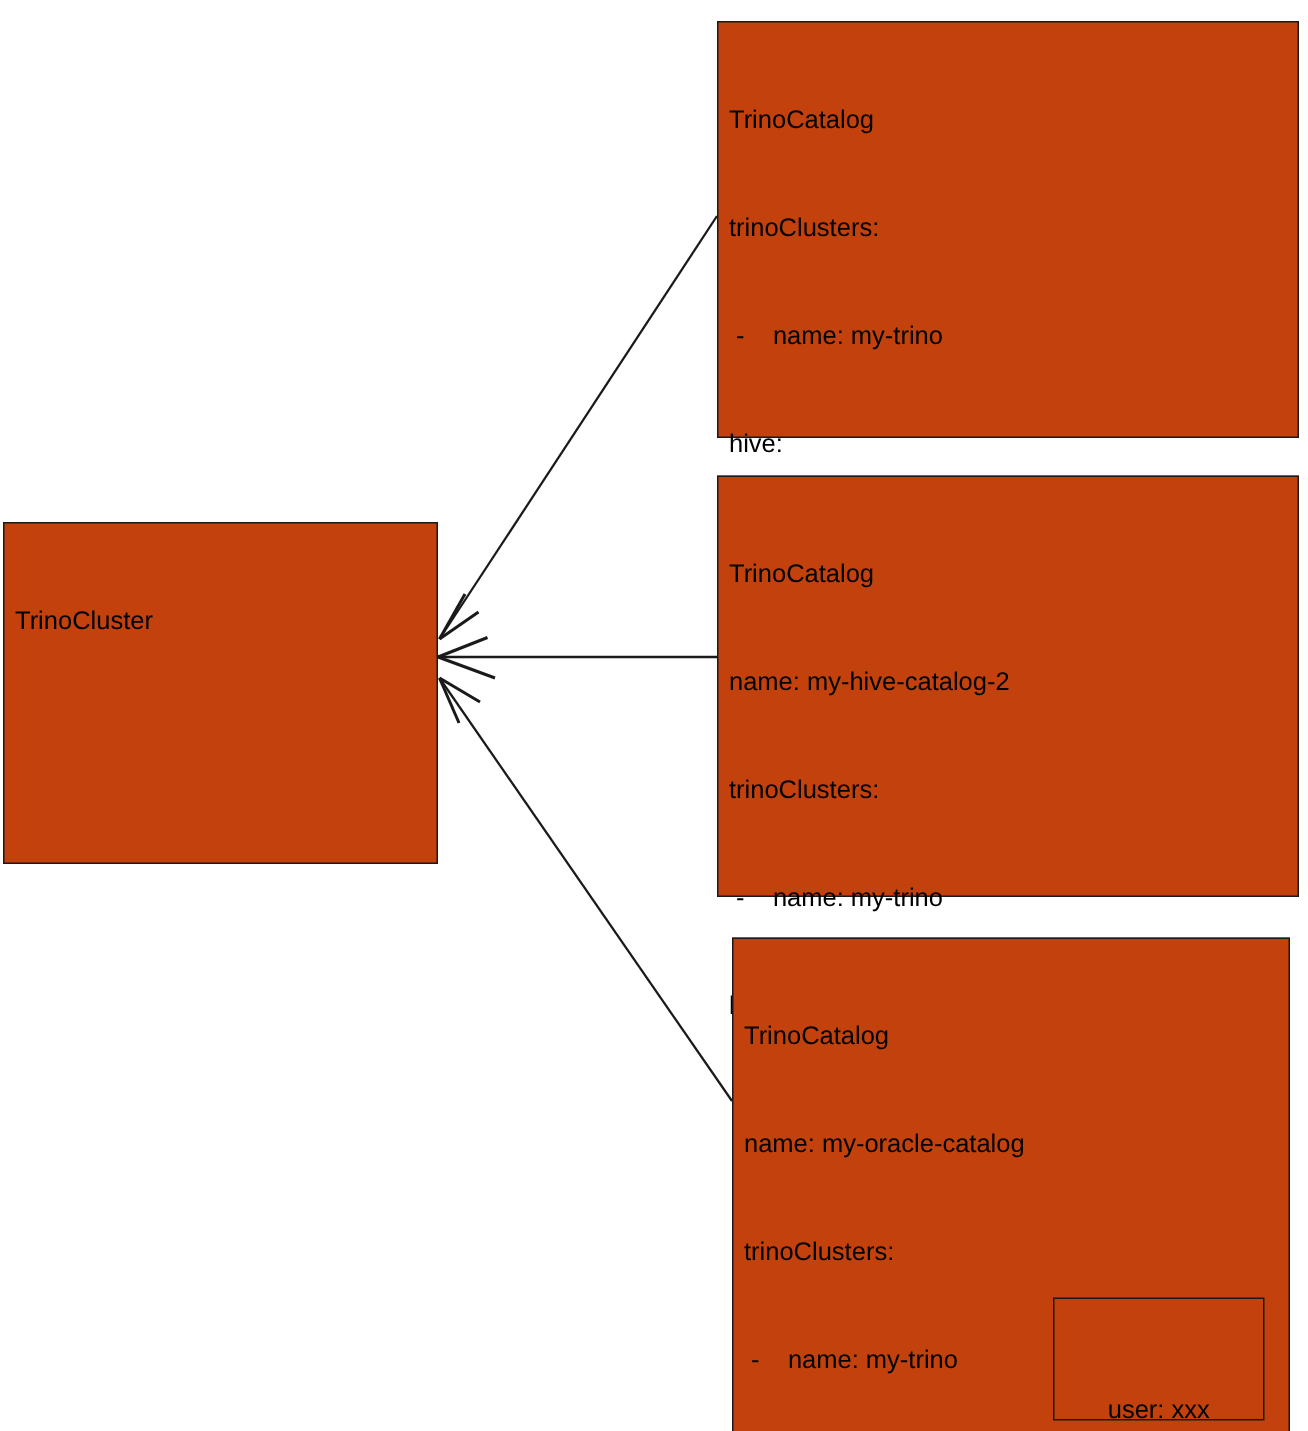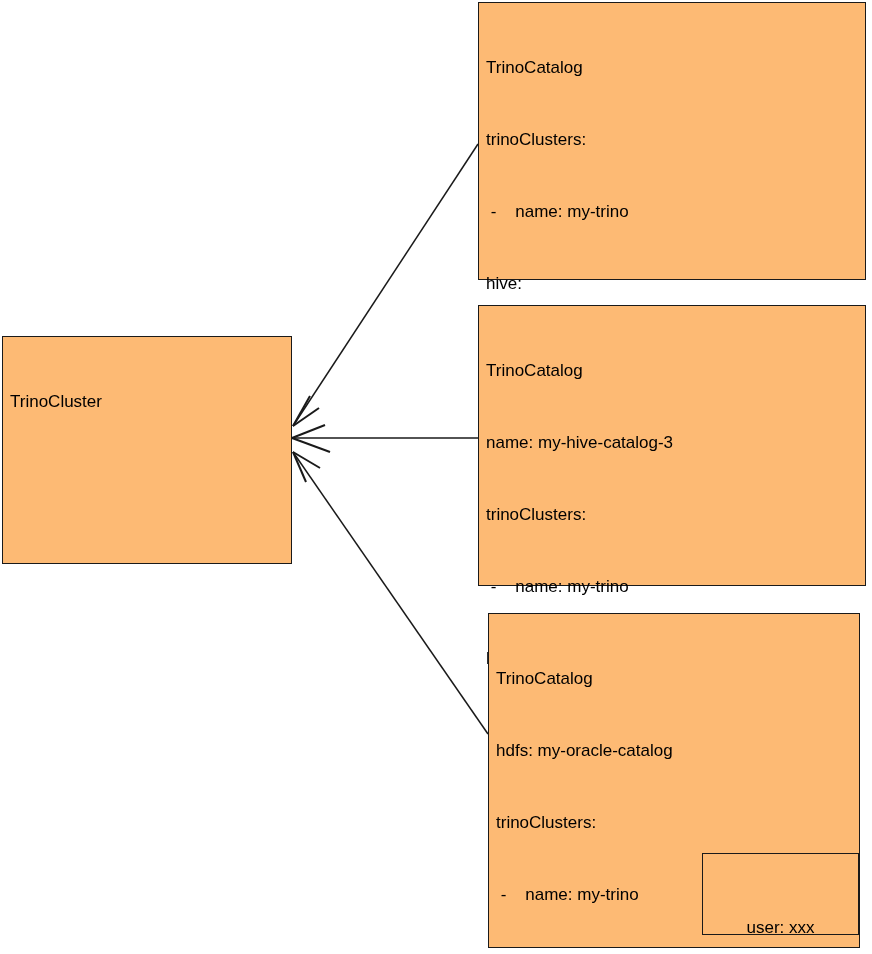--- a/index.html
+++ b/index.html
@@ -23,21 +23,22 @@
     left: 0;
     top: 0;
     width: 872px;
     height: 954px;
     pointer-events: none;
   }
   .node {
     position: absolute;
     box-sizing: border-box;
     border: 1.6px solid #1a1a1a;
-    background: #fdba74;
+    background: #c2410c;
+    margin-top: 12px;
   }
   .node-text {
     position: absolute;
     left: 7px;
     top: 5px;
     right: 2px;
     font-size: 17px;
     line-height: 24px;
     white-space: pre;
     font-family: "Liberation Sans", sans-serif;
@@ -74,21 +75,21 @@
     left: 488px;
     top: 613px;
     width: 372px;
     height: 335px;
   }
 
   
   #node-secret {
     left: 702px;
     top: 853px;
-    width: 157px;
+    width: 141px;
     height: 82px;
   }
   #node-secret .node-text {
     left: 0;
     right: 0;
     top: 14px;
     text-align: center;
   }
 </style>
 </head>
@@ -138,34 +139,34 @@
       <span class="node-line">   s3: # S3ConnnectionSpec</span>
       <span class="node-line">      inline:</span>
       <span class="node-line">         host: minio</span>
       <span class="node-line">   metastore: # whatever</span>
     </div>
   </div>
 
   <div class="node" id="node-catalog-2">
     <div class="node-text">
       <span class="node-line">TrinoCatalog</span>
-      <span class="node-line">name: my-hive-catalog-3</span>
+      <span class="node-line">name: my-hive-catalog-2</span>
       <span class="node-line">trinoClusters:</span>
       <span class="node-line"> -    name: my-trino</span>
       <span class="node-line">hive:</span>
       <span class="node-line">   hdfs:</span>
       <span class="node-line">      # TBD</span>
       <span class="node-line">   metastore: # whatever</span>
     </div>
   </div>
 
   <div class="node" id="node-catalog-3">
     <div class="node-text">
       <span class="node-line">TrinoCatalog</span>
-      <span class="node-line">hdfs: my-oracle-catalog</span>
+      <span class="node-line">name: my-oracle-catalog</span>
       <span class="node-line">trinoClusters:</span>
       <span class="node-line"> -    name: my-trino</span>
       
       
       
     </div>
   </div>
 
   <div class="node" id="node-secret">
     <div class="node-text">

